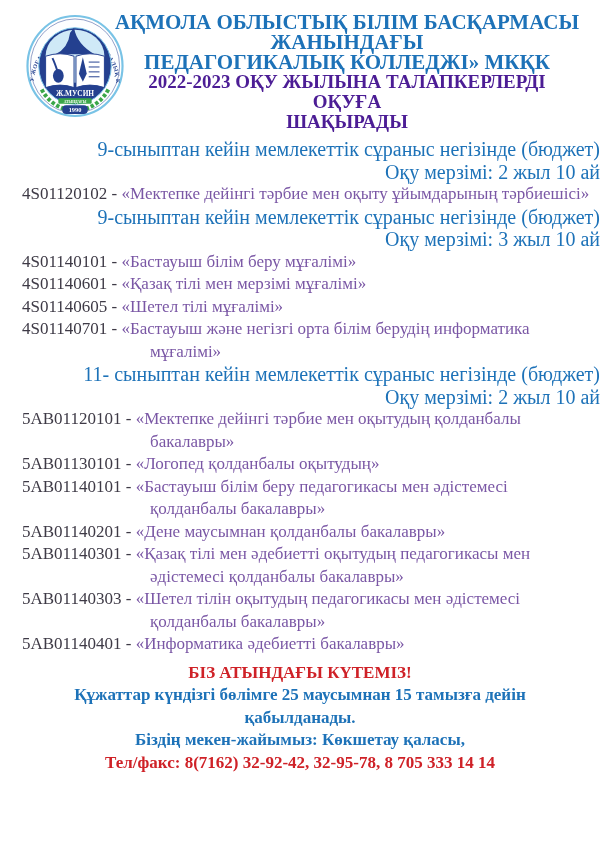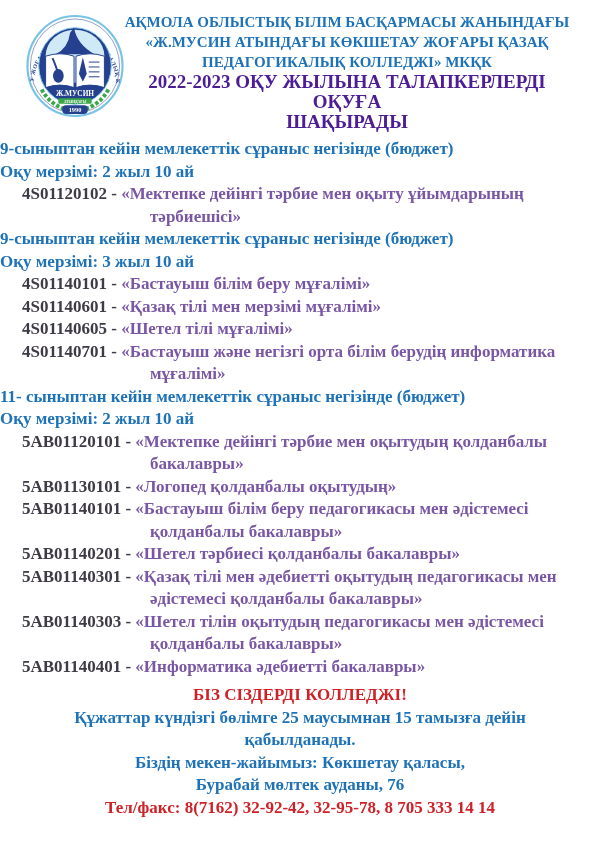--- a/index.html
+++ b/index.html
@@ -4,31 +4,31 @@
 <style>
   html,body{margin:0;padding:0;background:#ffffff;}
   .page{
     position:relative;width:600px;height:868px;margin:0 auto;background:#ffffff;
     font-family:"Liberation Serif","DejaVu Serif",serif;overflow:hidden;
     box-sizing:border-box;padding-top:12px;
   }
   
   .logo{position:absolute;left:26px;top:14px;width:98px;height:104px;}
   .header-text{margin-left:112px;width:470px;text-align:center;font-weight:bold;}
-  .org-line{font-size:15px;line-height:20px;color:#1d72b8;margin:0;font-family:Liberation Serif, serif;}
+  .org-line{font-size:21px;line-height:20px;color:#1d72b8;margin:0;font-family:Liberation Serif, serif;}
   .invite-line{font-size:19px;line-height:20px;color:#4c1d95;margin:0;}
   
   .content{margin-top:6px;font-size:17px;line-height:22.5px;}
   .sec-head,.sec-dur{
-    margin:0;font-size:17px;line-height:22.5px;font-weight:bold;
-    color:#1d72b8;text-align:left;
+    margin:0;font-size:20px;line-height:22.5px;font-weight:normal;
+    color:#1d72b8;text-align:right;
   }
   .prog{
     margin:0;padding-left:150px;padding-right:7px;text-indent:-128px;
-    color:#7a57a5;text-align:left;font-weight:bold;
+    color:#7a57a5;text-align:left;
   }
   .code{color:#3e3a46;}
   .sep{color:#3e3a46;white-space:pre;}
   
   .footer{margin-top:6px;font-size:17px;line-height:22.5px;text-align:center;font-weight:bold;}
   .footer p{margin:0;padding:0 30px;}
   .red-line{color:#cf2127;}
   .blue-line{color:#1d72b8;}
 </style>
 </head>
@@ -54,21 +54,20 @@
     <path d="M 64 48 h 11 M 64 53 h 11 M 64 58 h 11 M 64 63 h 11" stroke="#24408f" stroke-width="1"></path>
     <text x="50" y="83" text-anchor="middle" font-size="7.5" font-weight="bold" fill="#ffffff">Ж.МУСИН</text>
     <rect x="33" y="85" width="34" height="5.5" rx="1" fill="#3aa648"></rect>
     <text x="50" y="89.5" text-anchor="middle" font-size="3.8" font-weight="bold" fill="#ffffff">АТЫНДАҒЫ</text>
     <rect x="37" y="92" width="26" height="9" rx="4" fill="#24408f"></rect>
     <text x="50" y="99" text-anchor="middle" font-size="6.5" font-weight="bold" fill="#ffffff">1990</text>
   </svg>
 
   <div class="header-text">
     <p class="org-line">АҚМОЛА ОБЛЫСТЫҚ БІЛІМ БАСҚАРМАСЫ ЖАНЫНДАҒЫ</p>
-    <p class="org-line">«Ж.МУСИН АТЫНДАҒЫ КӨКШЕТАУ ЖОҒАРЫ ҚАЗАҚ</p>
     <p class="org-line">ПЕДАГОГИКАЛЫҚ КОЛЛЕДЖІ» МКҚК</p>
     <p class="invite-line">2022-2023 ОҚУ ЖЫЛЫНА ТАЛАПКЕРЛЕРДІ ОҚУҒА</p>
     <p class="invite-line">ШАҚЫРАДЫ</p>
   </div>
 
   <main class="content">
 
     <h2 class="sec-head">9-сыныптан кейін мемлекеттік сұраныс негізінде (бюджет)</h2>
     <h3 class="sec-dur">Оқу мерзімі: 2 жыл 10 ай</h3>
     <p class="prog"><span class="code">4S01120102</span><span class="sep"> - </span><span class="pname">«Мектепке дейінгі тәрбие мен оқыту ұйымдарының тәрбиешісі»</span></p>
@@ -78,28 +77,27 @@
     <p class="prog"><span class="code">4S01140101</span><span class="sep"> - </span><span class="pname">«Бастауыш білім беру мұғалімі»</span></p>
     <p class="prog"><span class="code">4S01140601</span><span class="sep"> - </span><span class="pname">«Қазақ тілі мен мерзімі мұғалімі»</span></p>
     <p class="prog"><span class="code">4S01140605</span><span class="sep"> - </span><span class="pname">«Шетел тілі мұғалімі»</span></p>
     <p class="prog"><span class="code">4S01140701</span><span class="sep"> - </span><span class="pname">«Бастауыш және негізгі орта білім берудің информатика мұғалімі»</span></p>
 
     <h2 class="sec-head">11- сыныптан кейін мемлекеттік сұраныс негізінде (бюджет)</h2>
     <h3 class="sec-dur">Оқу мерзімі: 2 жыл 10 ай</h3>
     <p class="prog"><span class="code">5AB01120101</span><span class="sep"> - </span><span class="pname">«Мектепке дейінгі тәрбие мен оқытудың қолданбалы бакалавры»</span></p>
     <p class="prog"><span class="code">5AB01130101</span><span class="sep"> - </span><span class="pname">«Логопед қолданбалы оқытудың»</span></p>
     <p class="prog"><span class="code">5AB01140101</span><span class="sep"> - </span><span class="pname">«Бастауыш білім беру  педагогикасы мен әдістемесі қолданбалы бакалавры»</span></p>
-    <p class="prog"><span class="code">5AB01140201</span><span class="sep"> - </span><span class="pname">«Шетел тәрбиесі қолданбалы бакалавры»</span></p>
+    <p class="prog"><span class="code">5AB01140201</span><span class="sep"> - </span><span class="pname">«Дене маусымнан қолданбалы бакалавры»</span></p>
     <p class="prog"><span class="code">5AB01140301</span><span class="sep"> - </span><span class="pname">«Қазақ тілі мен әдебиетті оқытудың педагогикасы мен әдістемесі қолданбалы бакалавры»</span></p>
     <p class="prog"><span class="code">5AB01140303</span><span class="sep"> - </span><span class="pname">«Шетел тілін оқытудың педагогикасы мен әдістемесі қолданбалы бакалавры»</span></p>
     <p class="prog"><span class="code">5AB01140401</span><span class="sep"> - </span><span class="pname">«Информатика әдебиетті бакалавры»</span></p>
 
   </main>
 
   <div class="footer">
-    <p class="red-line">БІЗ СІЗДЕРДІ КОЛЛЕДЖІ!</p>
+    <p class="red-line">БІЗ АТЫНДАҒЫ КҮТЕМІЗ!</p>
     <p class="blue-line">Құжаттар күндізгі бөлімге 25 маусымнан 15 тамызға дейін қабылданады.</p>
     <p class="blue-line">Біздің мекен-жайымыз: Көкшетау қаласы,</p>
-    <p class="blue-line">Бурабай мөлтек ауданы, 76</p>
     <p class="red-line">Тел/факс: 8(7162) 32-92-42, 32-95-78, 8 705 333 14 14</p>
   </div>
 
 </div>
 
 </body></html>

